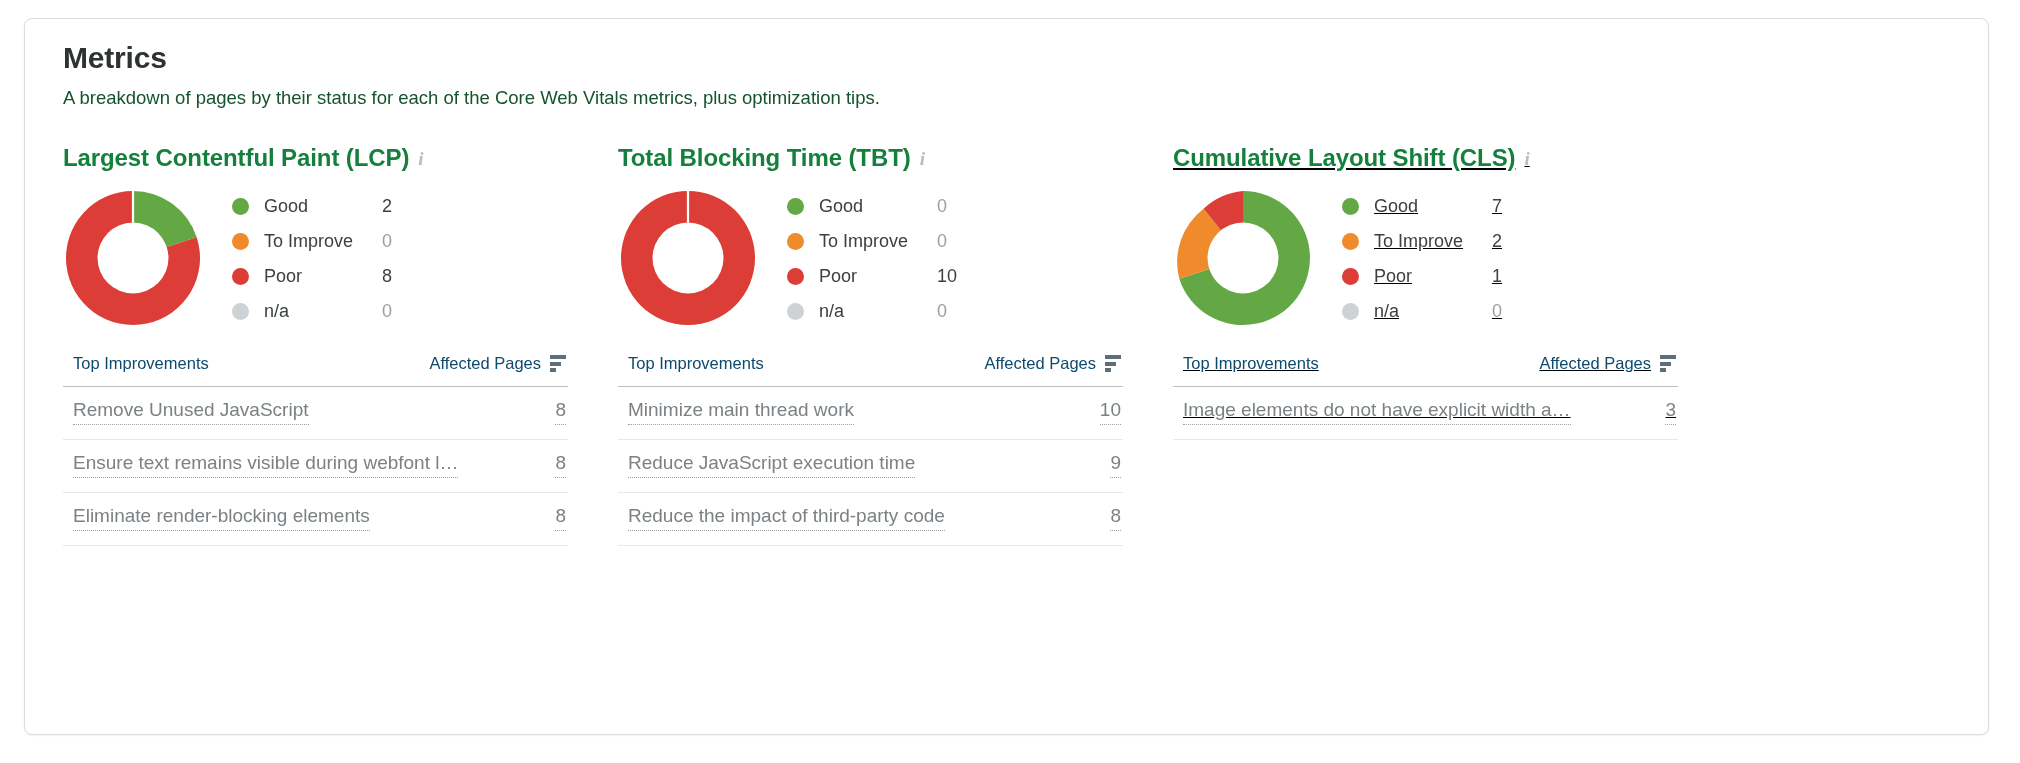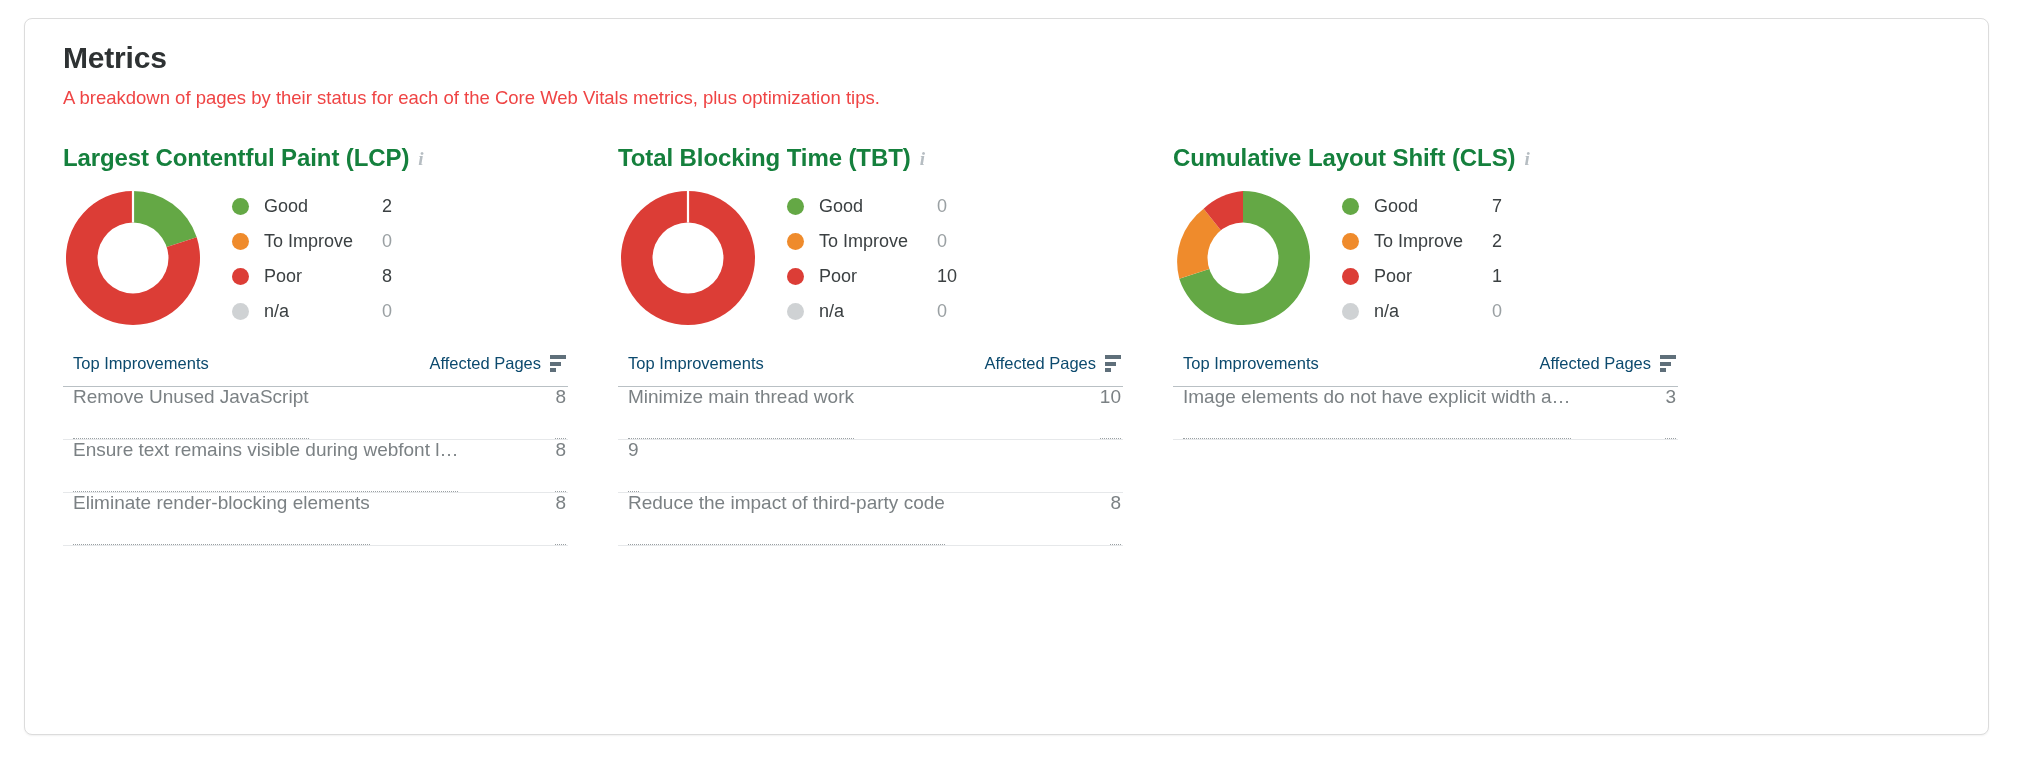--- a/index.html
+++ b/index.html
@@ -26,36 +26,36 @@
   .page-title {
     font-size: 30px;
     font-weight: 700;
     color: #2e3233;
     letter-spacing: -0.2px;
     margin: 0 0 10px 0;
     line-height: 1.15;
   }
   .page-subtitle {
     font-size: 18.5px;
-    color: #ef4444;
+    color: #14532d;
     margin: 0 0 34px 0;
     line-height: 1.3;
     font-weight: 400;
   }
 
   .metrics-row {
     display: flex;
     gap: 0;
   }
   .metric-col {
     width: 505px;
     flex: 0 0 505px;
     margin-right: 50px;
   }
-  .metric-col:last-child { margin-right: 4px; }
+  .metric-col:last-child { margin-right: 4px; text-decoration: underline; }
 
   .metric-head {
     display: flex;
     align-items: center;
     gap: 9px;
     margin-bottom: 16px;
   }
   .metric-title {
     font-size: 24px;
     font-weight: 700;
@@ -144,20 +144,21 @@
     cursor: pointer;
     padding-top: 1px;
   }
   .sort-icon i { display: block; height: 4px; background: #5f6f7a; }
   .sort-icon i:nth-child(1) { width: 16px; }
   .sort-icon i:nth-child(2) { width: 11px; }
   .sort-icon i:nth-child(3) { width: 6px; }
 
   .table-row {
     display: flex;
+    align-items: center;
     justify-content: space-between;
     height: 53px;
     border-bottom: 1px solid #e6e8ea;
     padding: 0 2px 0 10px;
     gap: 14px;
   }
   .table-row:last-child { border-bottom: 1px solid #e6e8ea; }
   .row-link {
     font-size: 19px;
     color: #7b8184;
@@ -302,20 +303,21 @@
                 <i></i>
                 <i></i>
               </span>
           </span>
         </div>
         <div class="table-row">
           <a class="row-link">Minimize main thread work</a>
           <a class="row-value">10</a>
         </div>
         <div class="table-row">
+          <a class="row-link">Reduce JavaScript execution time</a>
           <a class="row-value">9</a>
         </div>
         <div class="table-row">
           <a class="row-link">Reduce the impact of third-party code</a>
           <a class="row-value">8</a>
         </div>
       </div>
 
       <div class="metric-col">
         <div class="metric-head">

